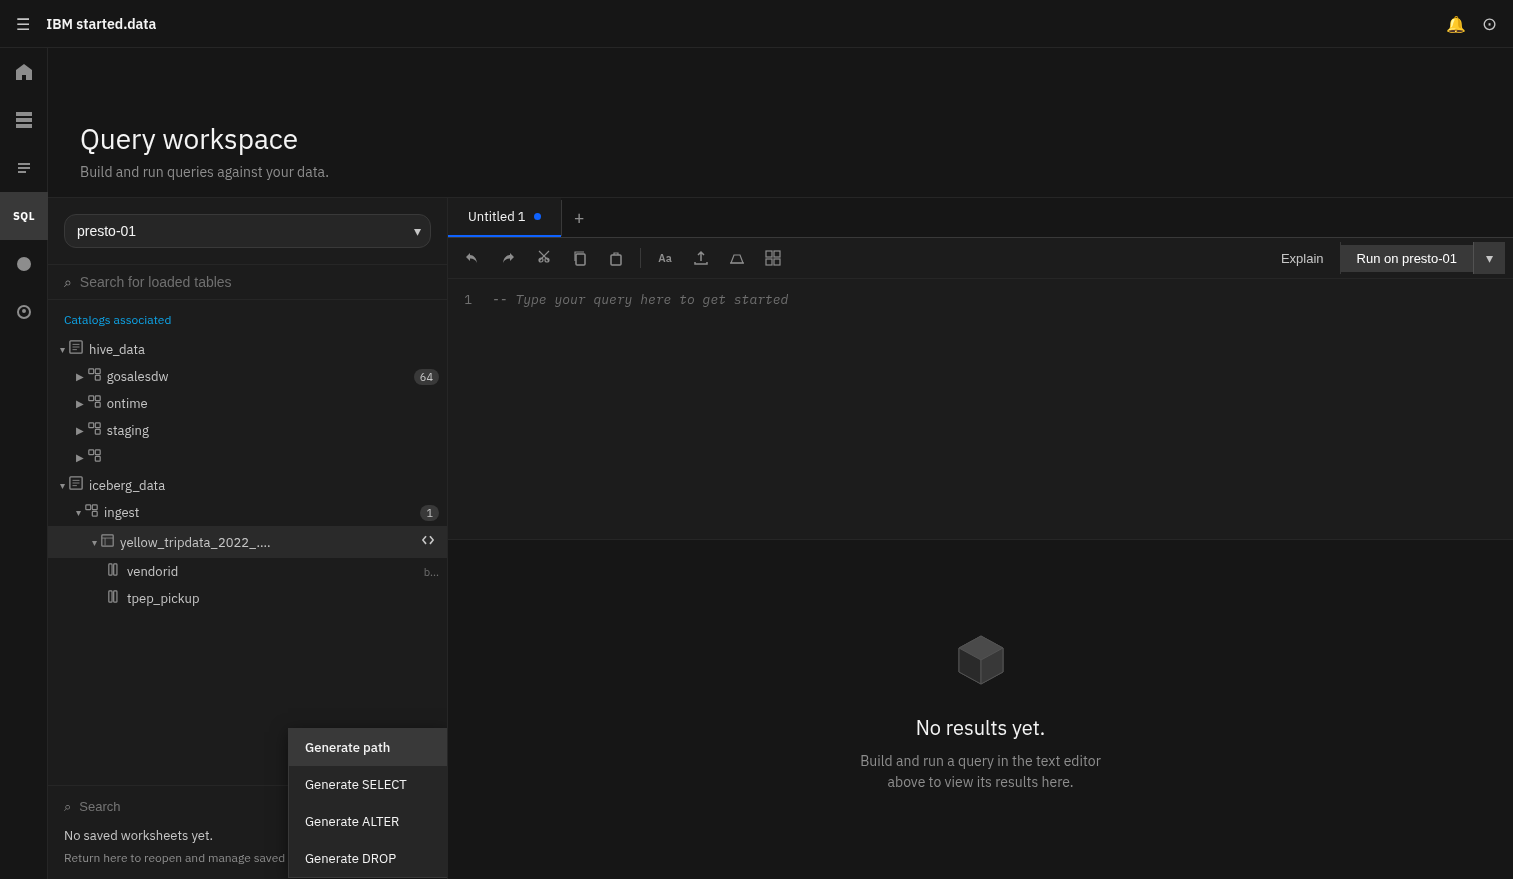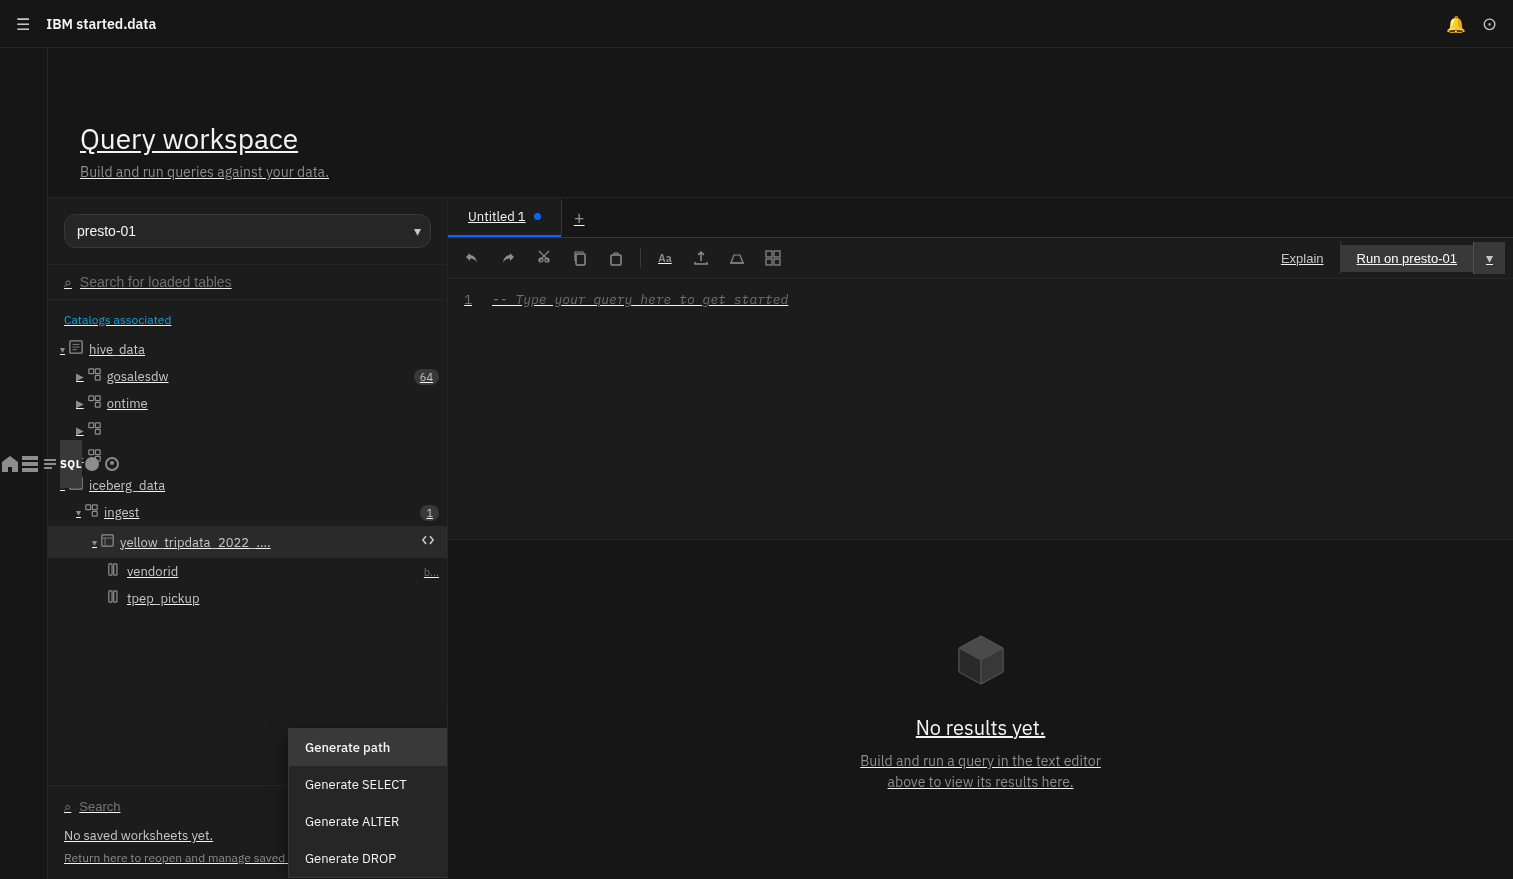--- a/index.html
+++ b/index.html
@@ -3,22 +3,21 @@
   <meta charset="utf-8">
   <style>
     * { box-sizing: border-box; margin: 0; padding: 0; }
     body { font-family: 'IBM Plex Sans', Arial, sans-serif; background: #161616; color: #f4f4f4; display: flex; height: 100vh; overflow: hidden; font-size: 14px; }
 
     
     .nav-rail {
       width: 48px;
       background: #161616;
       display: flex;
-      flex-direction: row;
-      align-items: center;
+      flex-direction: column;
       padding-top: 0;
       border-right: 1px solid #262626;
       flex-shrink: 0;
       z-index: 100;
     }
     .nav-rail-item {
       width: 48px;
       height: 48px;
       display: flex;
       align-items: center;
@@ -49,21 +48,20 @@
     .topbar-brand span { font-weight: 600; }
     .topbar-right { margin-left: auto; display: flex; align-items: center; gap: 16px; color: #c6c6c6; cursor: pointer; font-size: 18px; }
 
     
     .main-container {
       display: flex;
       flex-direction: column;
       flex: 1;
       margin-top: 48px;
       overflow: hidden;
-      text-decoration: underline;
     }
 
     
     .page-header {
       background: #161616;
       padding: 24px 32px 16px 32px;
       border-bottom: 1px solid #262626;
     }
     .page-title { font-size: 28px; font-weight: 400; color: #f4f4f4; margin-bottom: 6px; }
     .page-subtitle { font-size: 14px; color: #8d8d8d; }
@@ -487,20 +485,21 @@
           <div class="tree-item">
             <span class="indent" style="width:20px;"></span>
             <span class="tree-chevron">▶</span>
             <span class="tree-icon">
               <svg width="13" height="13" viewBox="0 0 16 16" fill="none">
                   <rect x="1" y="1" width="6" height="6" rx="1" stroke="#8d8d8d" stroke-width="1.5"></rect>
                   <rect x="9" y="9" width="6" height="6" rx="1" stroke="#8d8d8d" stroke-width="1.5"></rect>
                   <rect x="9" y="1" width="6" height="6" rx="1" stroke="#8d8d8d" stroke-width="1.5"></rect>
                 </svg>
             </span>
+            <span class="tree-label">staging</span>
           </div>
 
           <div class="tree-item">
             <span class="indent" style="width:20px;"></span>
             <span class="tree-chevron">▶</span>
             <span class="tree-icon">
               <svg width="13" height="13" viewBox="0 0 16 16" fill="none">
                   <rect x="1" y="1" width="6" height="6" rx="1" stroke="#8d8d8d" stroke-width="1.5"></rect>
                   <rect x="9" y="9" width="6" height="6" rx="1" stroke="#8d8d8d" stroke-width="1.5"></rect>
                   <rect x="9" y="1" width="6" height="6" rx="1" stroke="#8d8d8d" stroke-width="1.5"></rect>

